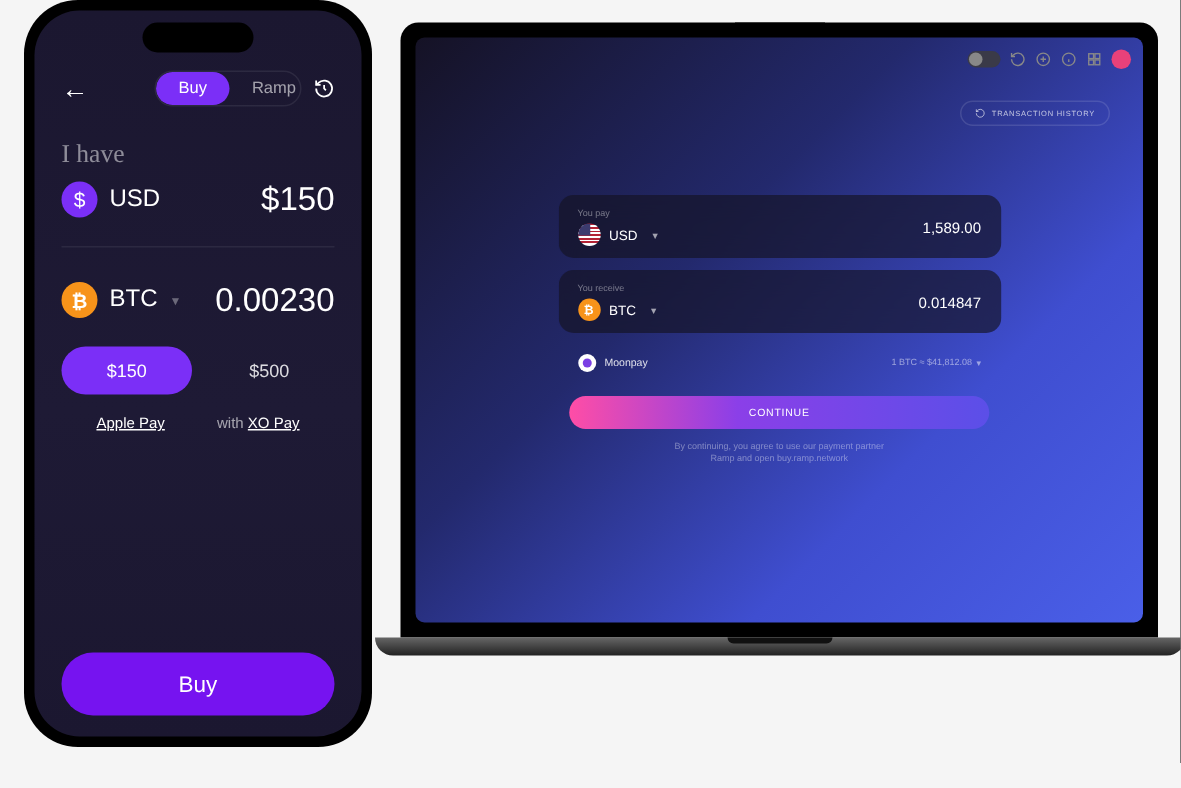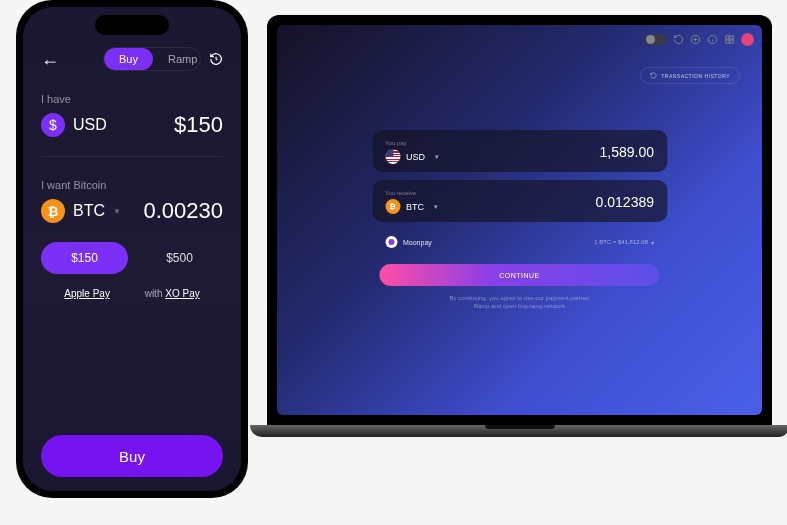--- a/index.html
+++ b/index.html
@@ -183,21 +183,21 @@
   font-size: 9px;
   color: #fff;
 }
 .chev {
   font-size: 7px;
   color: rgba(255,255,255,0.6);
   margin-left: 4px;
 }
 .card-amount {
   margin-left: auto;
-  font-size: 14px;
+  font-size: 10px;
   color: #fff;
 }
 
 .provider-row {
   display: flex;
   align-items: center;
   padding: 6px 13px;
   gap: 6px;
   margin-bottom: 10px;
 }
@@ -311,23 +311,24 @@
   color: #fff;
   border-radius: 14px;
 }
 .history-icon {
   margin-left: auto;
   width: 16px;
   height: 16px;
 }
 
 .section-label {
-  font-size: 11px;
+  font-size: 17px;
   color: rgba(255,255,255,0.5);
   margin-bottom: 7px;
+  font-family: Liberation Serif, serif;
 }
 .asset-row {
   display: flex;
   align-items: center;
   gap: 8px;
   margin-bottom: 8px;
 }
 .usd-icon {
   width: 24px;
   height: 24px;
@@ -473,21 +474,21 @@
 
         <div class="desktop-card">
           <div class="desktop-card-left">
             <div class="card-label">You receive</div>
             <div class="currency-row">
               <div class="btc-hex">₿</div>
               <span class="cur-code">BTC</span>
               <span class="chev">▾</span>
             </div>
           </div>
-          <div class="card-amount">0.012389</div>
+          <div class="card-amount">0.014847</div>
         </div>
 
         <div class="provider-row">
           <div class="provider-icon"></div>
           <span class="provider-name">Moonpay</span>
           <div class="provider-rate">
             <span>1 BTC ≈ $41,812.08</span>
             <span>▾</span>
           </div>
         </div>
@@ -526,21 +527,20 @@
 
     <div class="section-label">I have</div>
     <div class="asset-row">
       <div class="usd-icon">$</div>
       <span class="asset-code">USD</span>
       <span class="asset-amount">$150</span>
     </div>
 
     <div class="divider"></div>
 
-    <div class="section-label">I want Bitcoin</div>
     <div class="asset-row">
       <div class="btc-icon-lg">₿</div>
       <span class="asset-code">BTC</span>
       <span class="asset-chev">▼</span>
       <span class="asset-amount">0.00230</span>
     </div>
 
     <div class="preset-row">
       <div class="preset active">$150</div>
       <div class="preset">$500</div>

